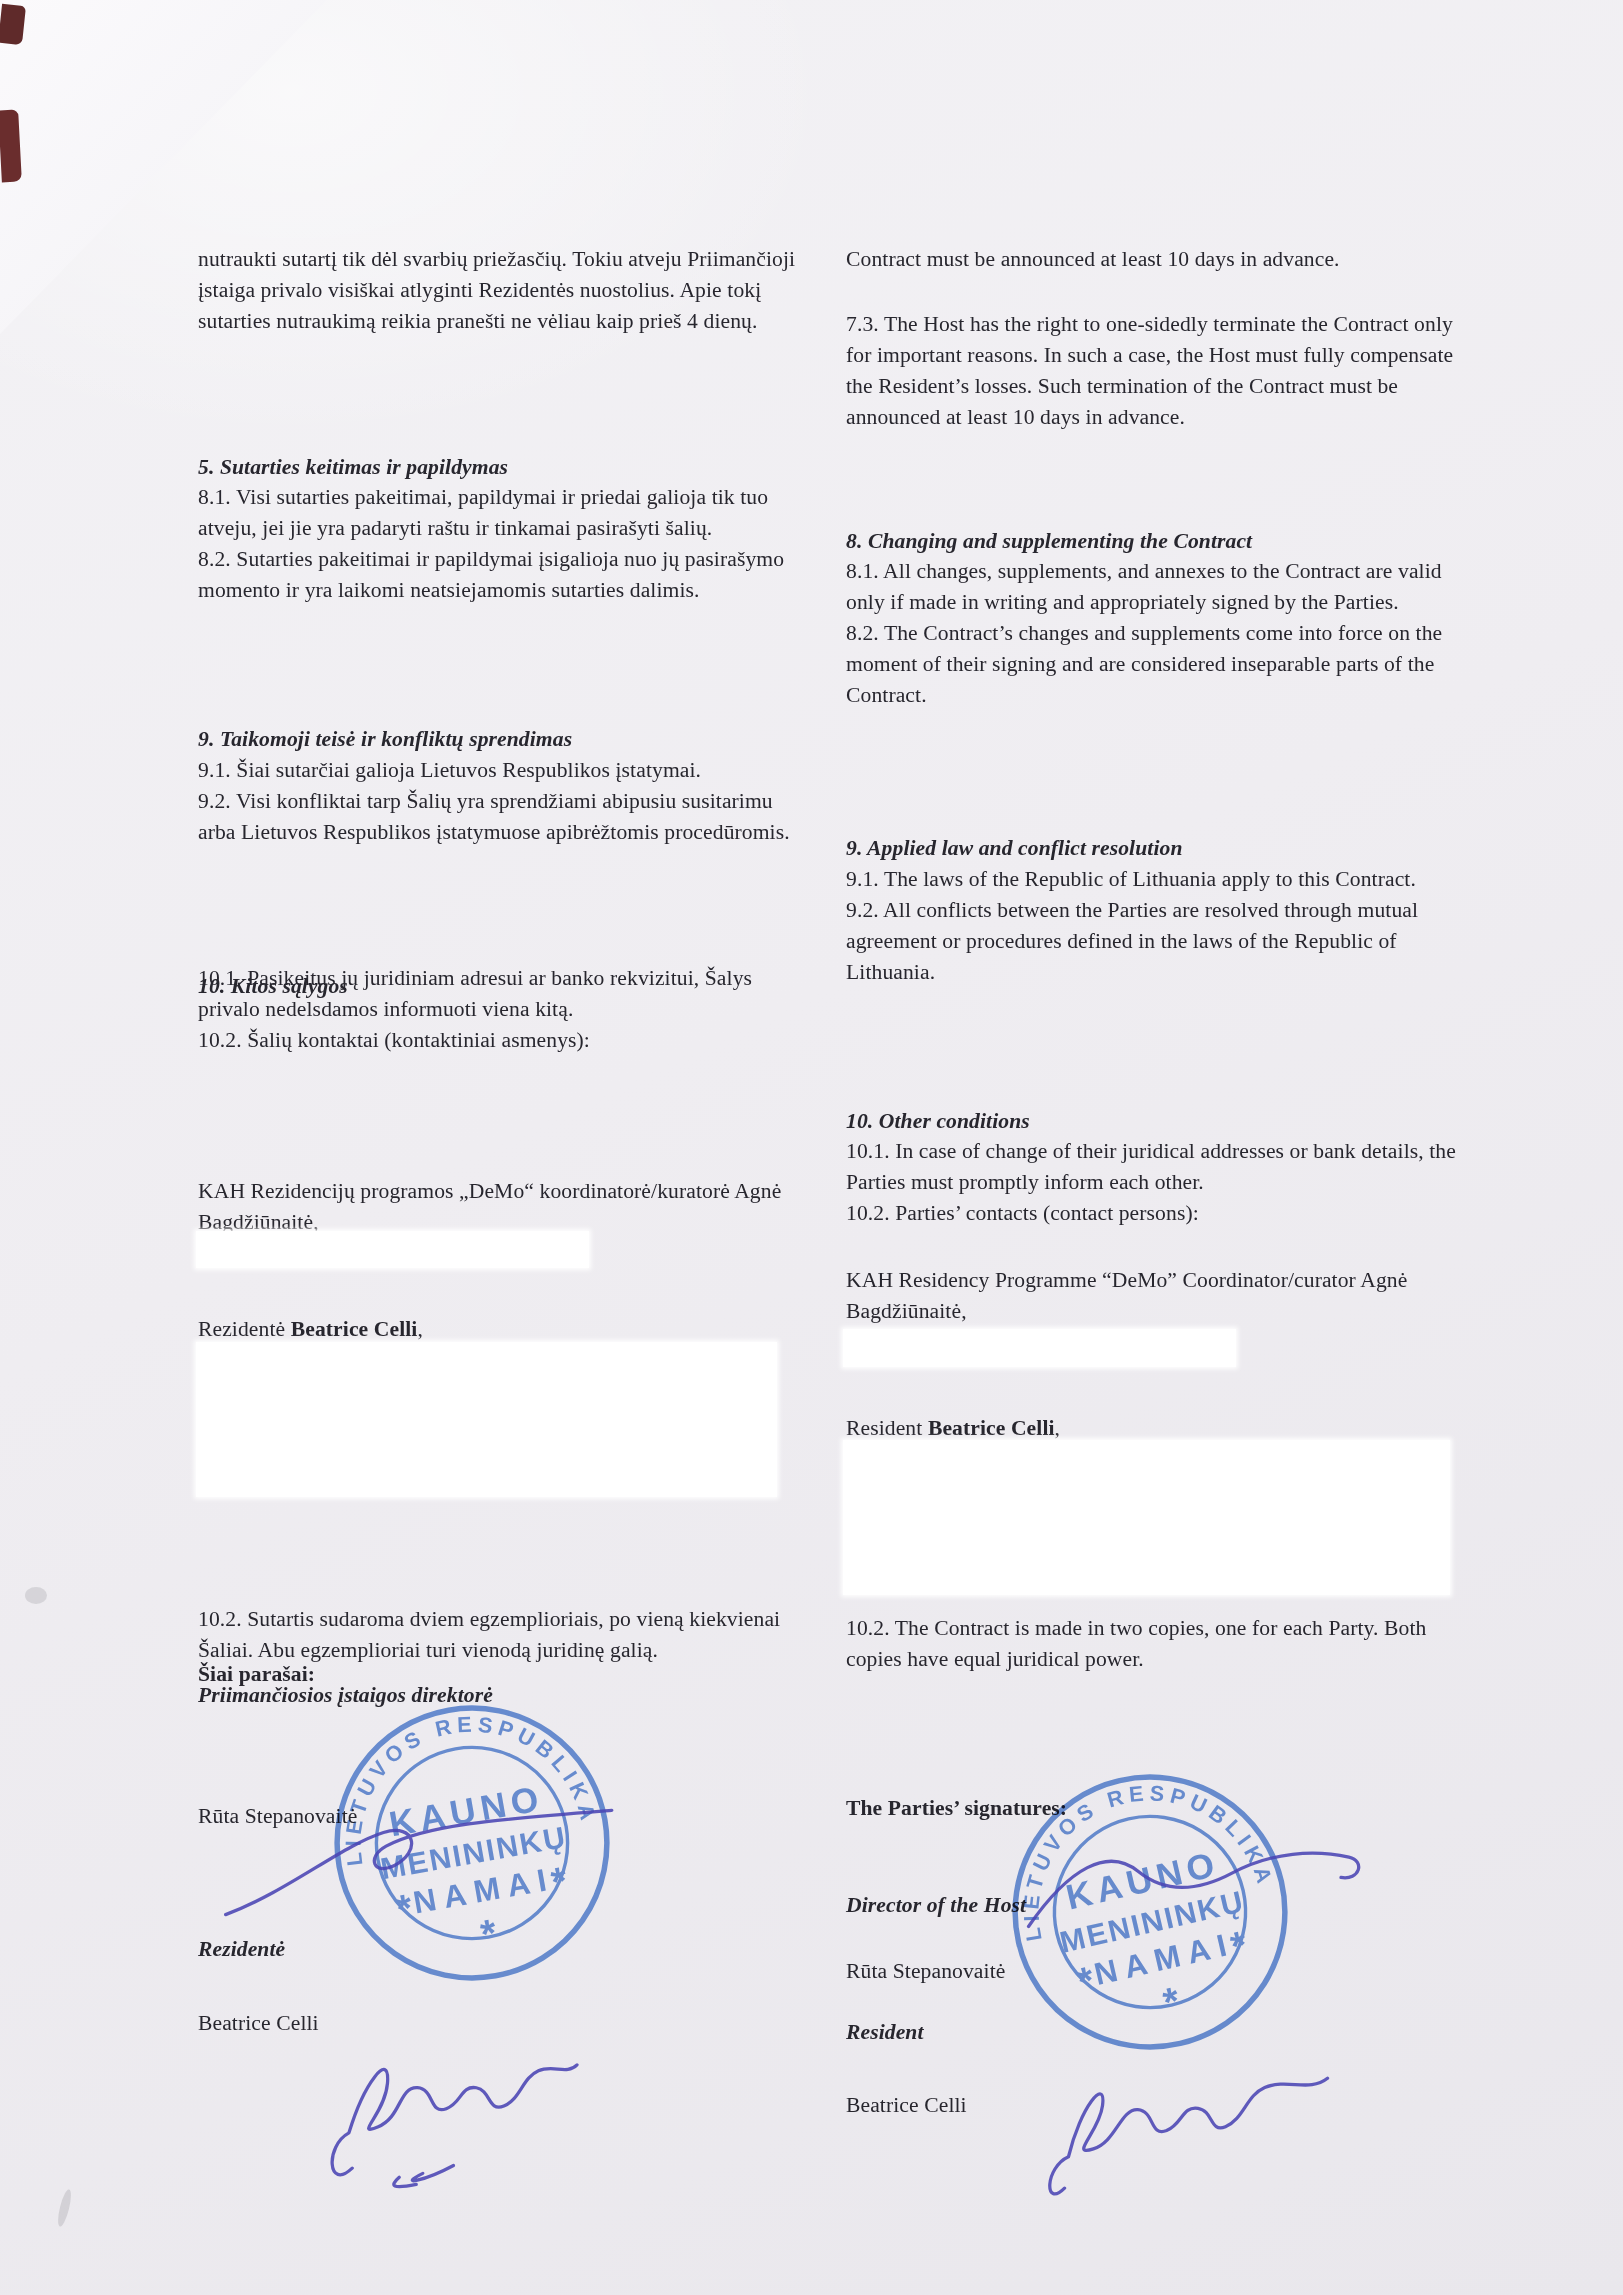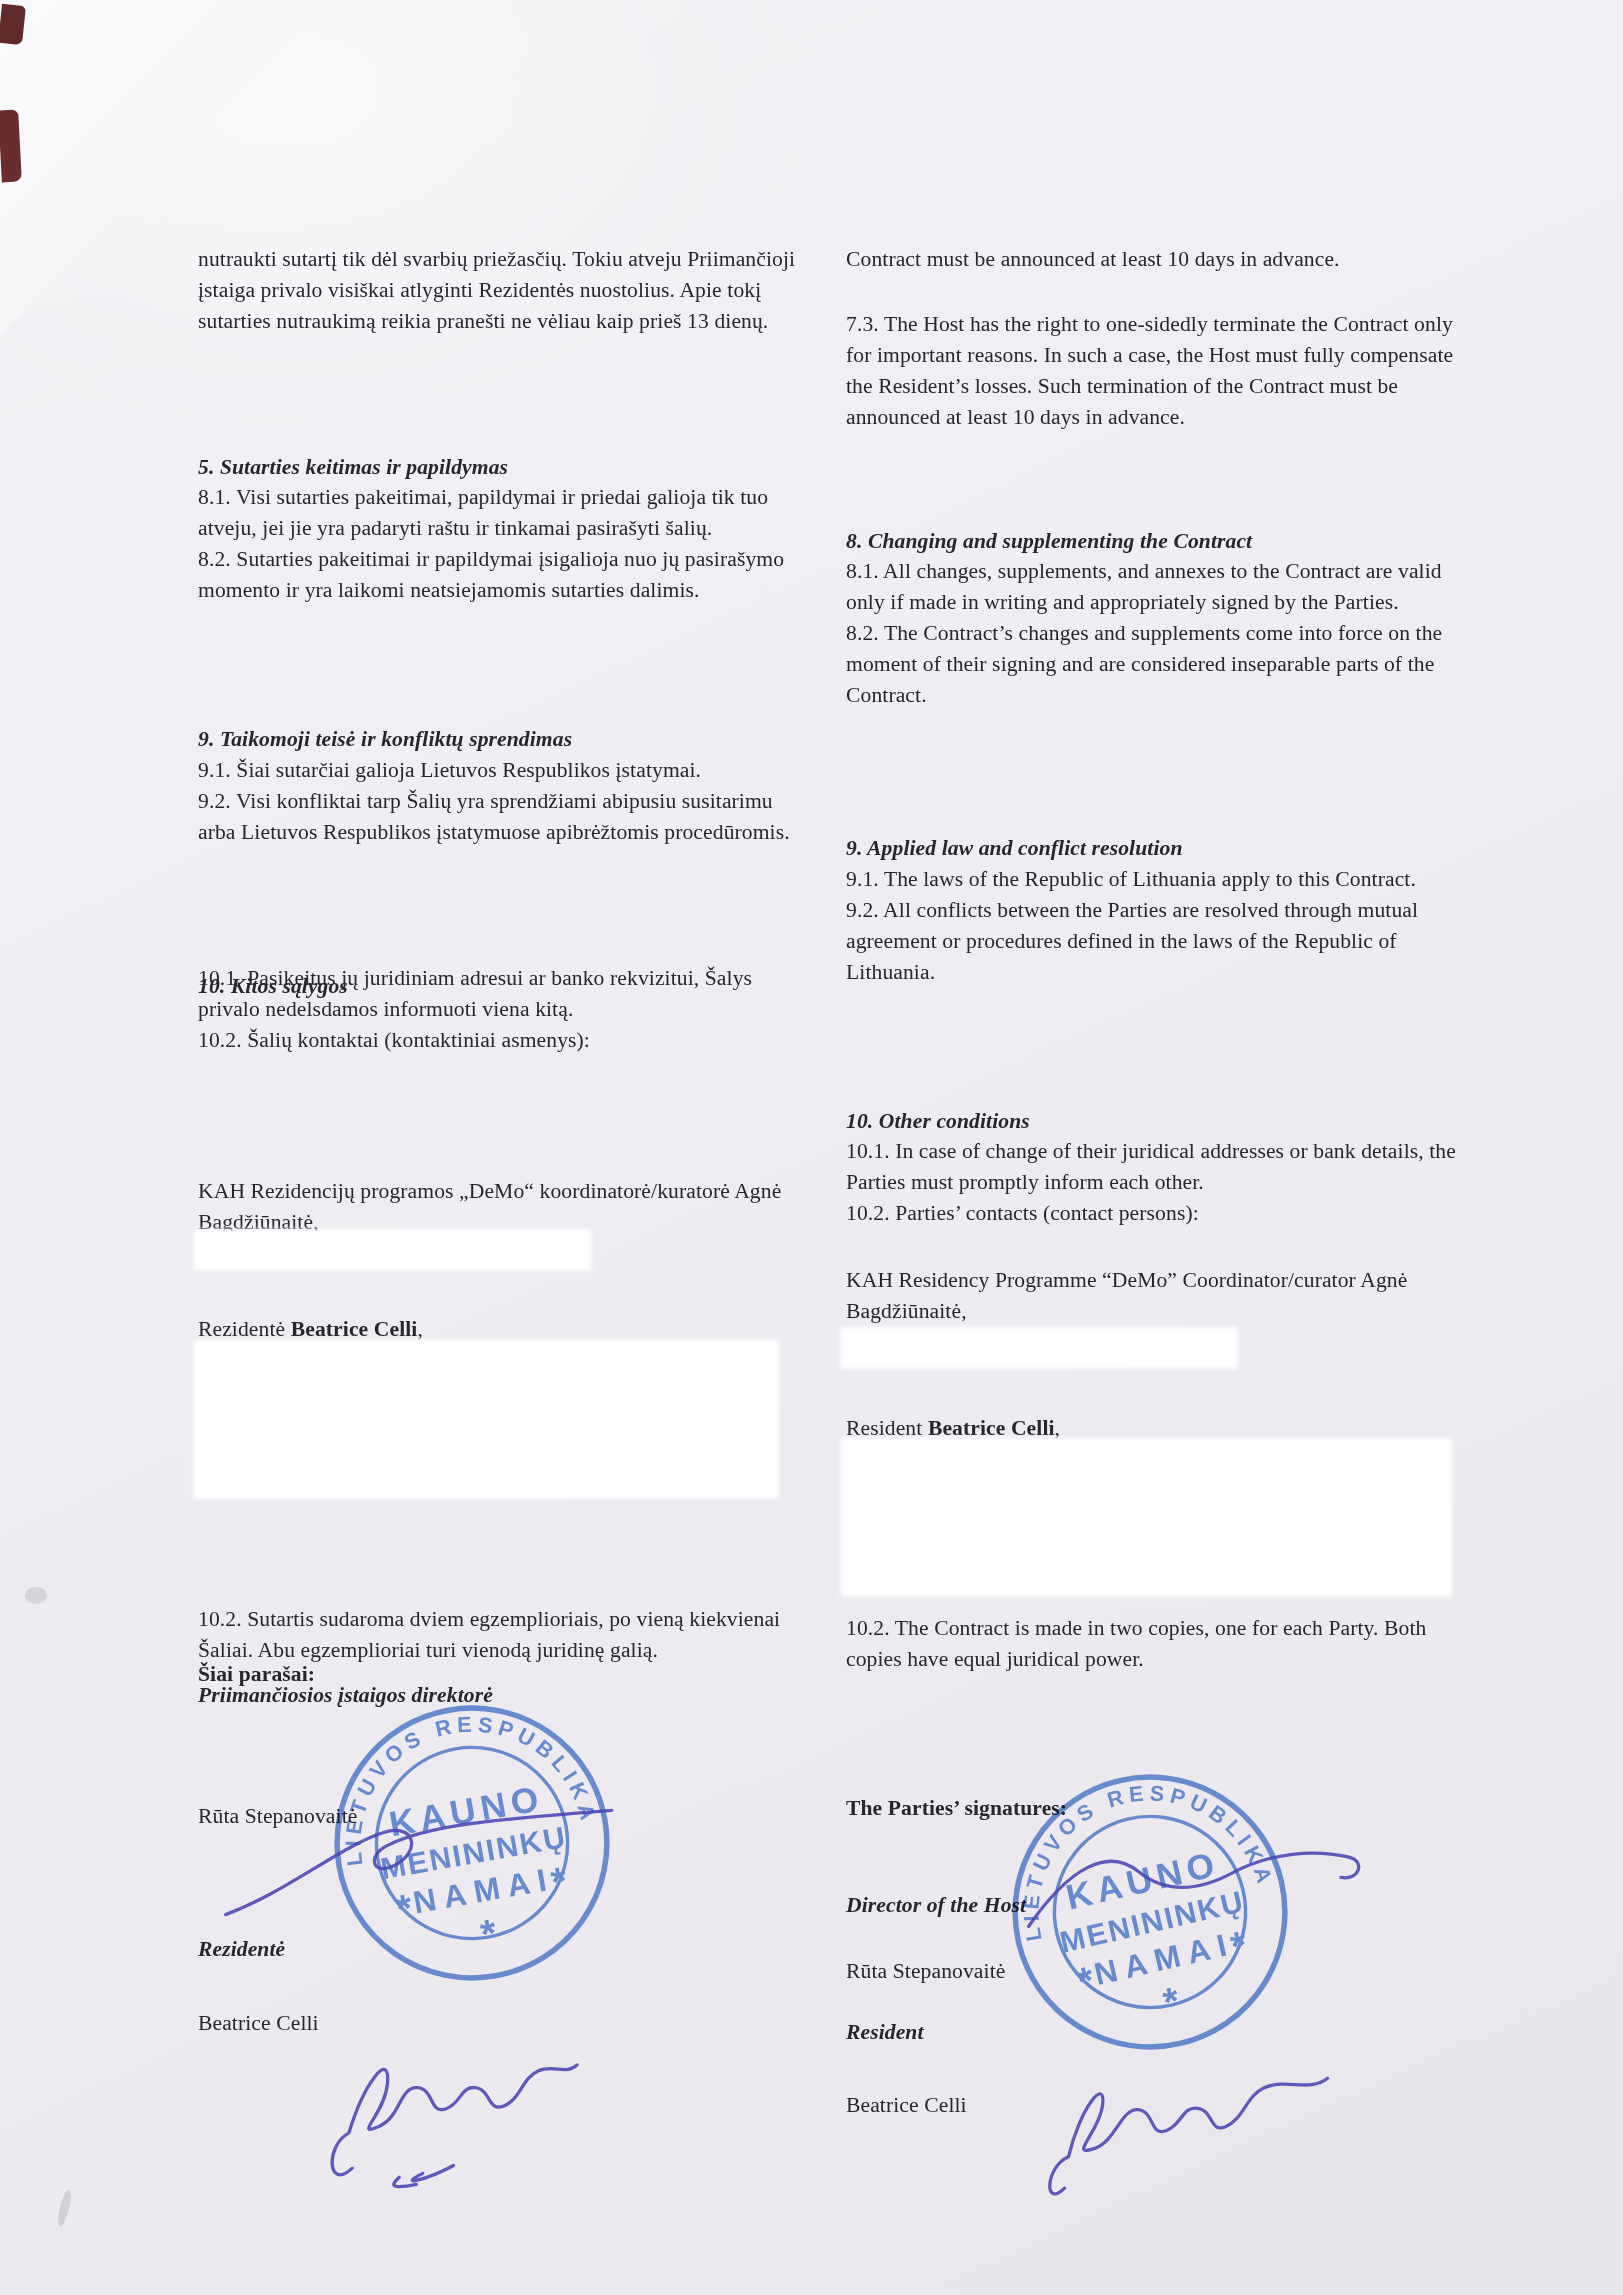--- a/index.html
+++ b/index.html
@@ -71,21 +71,21 @@
 <body>
 
 <div class="sheet">
   <div class="corner-fold"></div>
   <div class="edge-mark m1"></div>
   <div class="edge-mark m2"></div>
   <div class="smudge s1"></div>
   <div class="smudge s2"></div>
 
   <section class="col col-left">
-    <div class="blk" style="top:244px">nutraukti sutartį tik dėl svarbių priežasčių. Tokiu atveju Priimančioji įstaiga privalo visiškai atlyginti Rezidentės nuostolius. Apie tokį sutarties nutraukimą reikia pranešti ne vėliau kaip prieš 13 dienų.</div>
+    <div class="blk" style="top:244px">nutraukti sutartį tik dėl svarbių priežasčių. Tokiu atveju Priimančioji įstaiga privalo visiškai atlyginti Rezidentės nuostolius. Apie tokį sutarties nutraukimą reikia pranešti ne vėliau kaip prieš 4 dienų.</div>
 
     <div class="blk title" style="top:452px">5. Sutarties keitimas ir papildymas</div>
     <div class="blk" style="top:482px">
       <p>8.1. Visi sutarties pakeitimai, papildymai ir priedai galioja tik tuo atveju, jei jie yra padaryti raštu ir tinkamai pasirašyti šalių.</p>
       <p>8.2. Sutarties pakeitimai ir papildymai įsigalioja nuo jų pasirašymo momento ir yra laikomi neatsiejamomis sutarties dalimis.</p>
     </div>
 
     <div class="blk title" style="top:724px">9. Taikomoji teisė ir konfliktų sprendimas</div>
     <div class="blk" style="top:755px">
       <p>9.1. Šiai sutarčiai galioja Lietuvos Respublikos įstatymai.</p>

